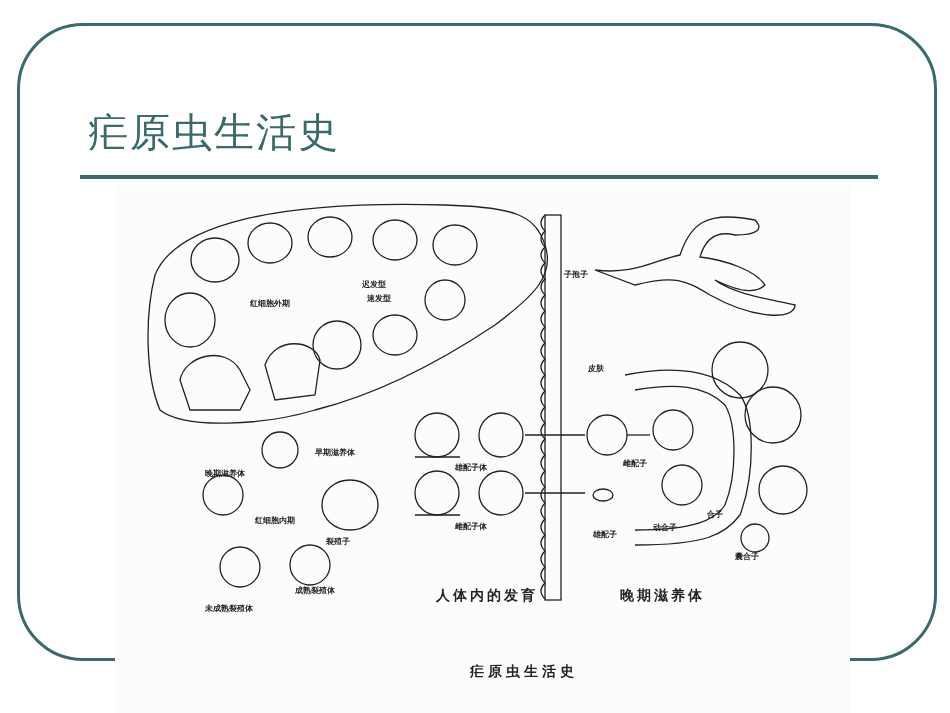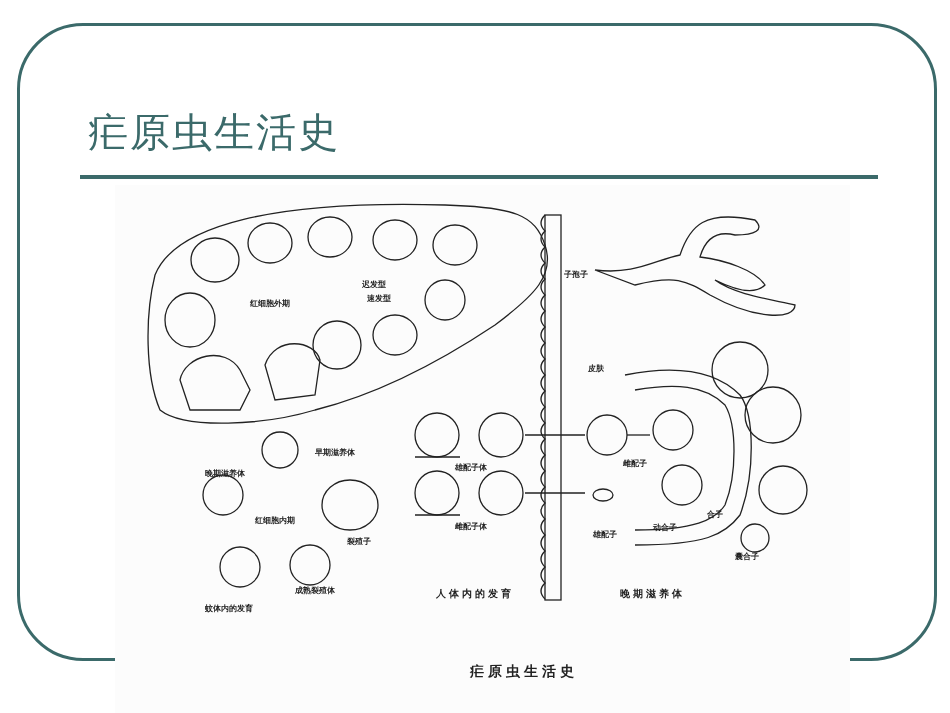--- a/index.html
+++ b/index.html
@@ -9,21 +9,21 @@
            border:3px solid #3b6a6a; border-radius:66px; box-sizing:content-box; }
   .title { position:absolute; left:88px; top:112px; font-size:40px; color:#3b6a6a;
            letter-spacing:2px; font-family:"DejaVu Serif", serif; line-height:1; }
   .underline { position:absolute; left:80px; top:175px; width:798px; height:4px; background:#3b6a6a; }
   .figure { position:absolute; left:115px; top:185px; width:735px; height:528px; background:#fcfcfc; }
   .figure svg { position:absolute; left:0; top:0; }
   .lbl { position:absolute; font-size:8px; color:#222; white-space:nowrap;
          font-family:"DejaVu Sans", sans-serif; font-weight:bold; }
   .caption { position:absolute; left:355px; top:478px; font-size:14px; letter-spacing:4px;
              color:#222; font-family:"DejaVu Serif", serif; font-weight:bold; }
-  .section { position:absolute; font-size:10px; letter-spacing:3px; color:#222; font-weight:bold;
+  .section { position:absolute; font-size:14px; letter-spacing:3px; color:#222; font-weight:bold;
              font-family:"DejaVu Sans", sans-serif; }
 </style>
 </head>
 <body>
 
 <div class="frame"></div>
 <div class="title">疟原虫生活史</div>
 <div class="underline"></div>
 
 <div class="figure">
@@ -83,22 +83,22 @@
   </svg>
 
   <span class="lbl" style="left:247px;top:94px;">迟发型</span>
   <span class="lbl" style="left:252px;top:108px;">速发型</span>
   <span class="lbl" style="left:135px;top:113px;">红细胞外期</span>
   <span class="lbl" style="left:449px;top:84px;">子孢子</span>
   <span class="lbl" style="left:434px;top:178px;margin-left:39px;">皮肤</span>
   <span class="lbl" style="left:200px;top:262px;">早期滋养体</span>
   <span class="lbl" style="left:52px;top:283px;padding-left:38px;">晚期滋养体</span>
   <span class="lbl" style="left:140px;top:330px;">红细胞内期</span>
-  <span class="lbl" style="left:232px;top:351px;">裂殖子</span>
-  <span class="lbl" style="left:90px;top:418px;">蚊体内的发育</span>
+  <span class="lbl" style="left:211px;top:351px;">裂殖子</span>
+  <span class="lbl" style="left:90px;top:418px;">未成熟裂殖体</span>
   <span class="lbl" style="left:180px;top:400px;">成熟裂殖体</span>
   <span class="lbl" style="left:340px;top:277px;">雄配子体</span>
   <span class="lbl" style="left:340px;top:336px;">雌配子体</span>
   <span class="lbl" style="left:476px;top:273px;margin-left:32px;">雌配子</span>
   <span class="lbl" style="left:478px;top:344px;">雄配子</span>
   <span class="lbl" style="left:592px;top:310px;margin-top:14px;">合子</span>
   <span class="lbl" style="left:538px;top:337px;">动合子</span>
   <span class="lbl" style="left:620px;top:366px;">囊合子</span>
 
   <span class="section" style="left:321px;top:402px;">人体内的发育</span>

